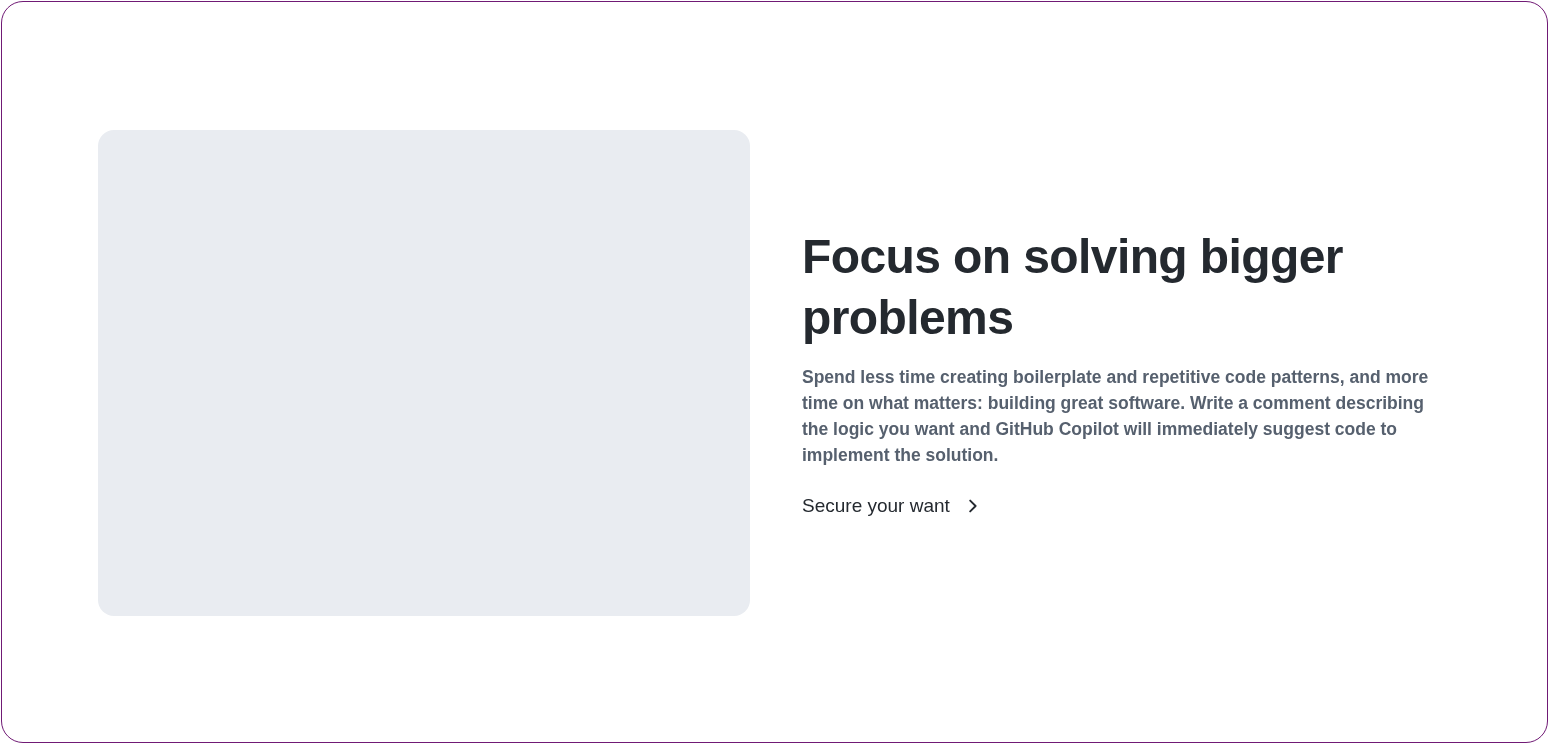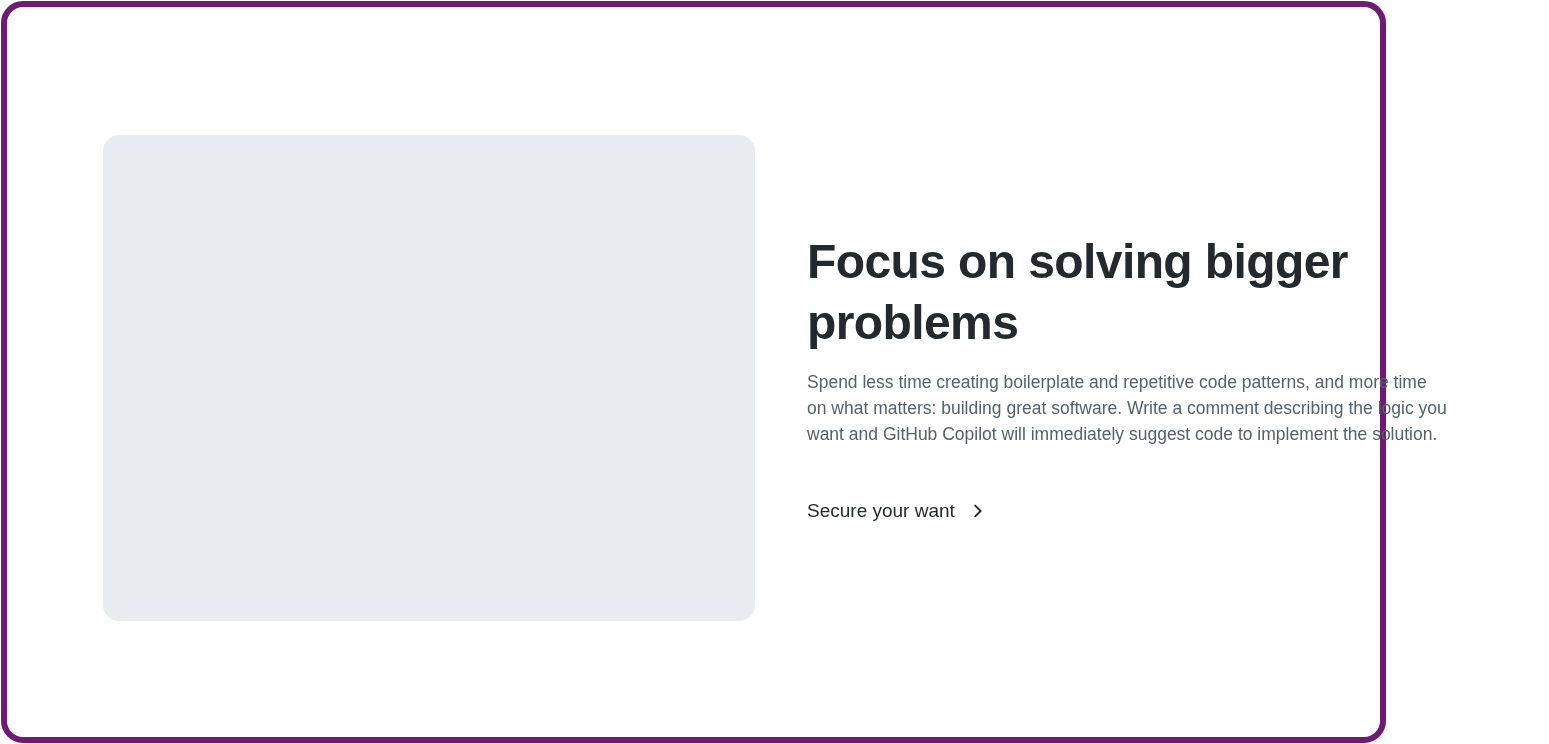--- a/index.html
+++ b/index.html
@@ -21,25 +21,25 @@
     height: 744px;
     background: #ffffff;
     box-sizing: border-box;
   }
 
   
   .card {
     position: absolute;
     left: 1px;
     top: 1px;
-    width: 1385px;
+    width: 1547px;
     height: 742px;
     box-sizing: border-box;
     background: #ffffff;
-    border: 6px solid #701a75;
+    border: 1px solid #701a75;
     border-radius: 22px;
   }
 
   .card-inner {
     position: absolute;
     inset: 0;
     display: block;
   }
 
   
@@ -78,21 +78,21 @@
 
   .body-text {
     margin: 0;
     padding: 0;
     position: absolute;
     top: 234px;
     left: 0;
     width: 643px;
     font-size: 17.5px;
     line-height: 26px;
-    font-weight: 400;
+    font-weight: 700;
     color: #56606e;
   }
 
   .cta-link {
     position: absolute;
     top: 364px;
     left: 0;
     display: inline-flex;
     align-items: center;
     gap: 16px;

